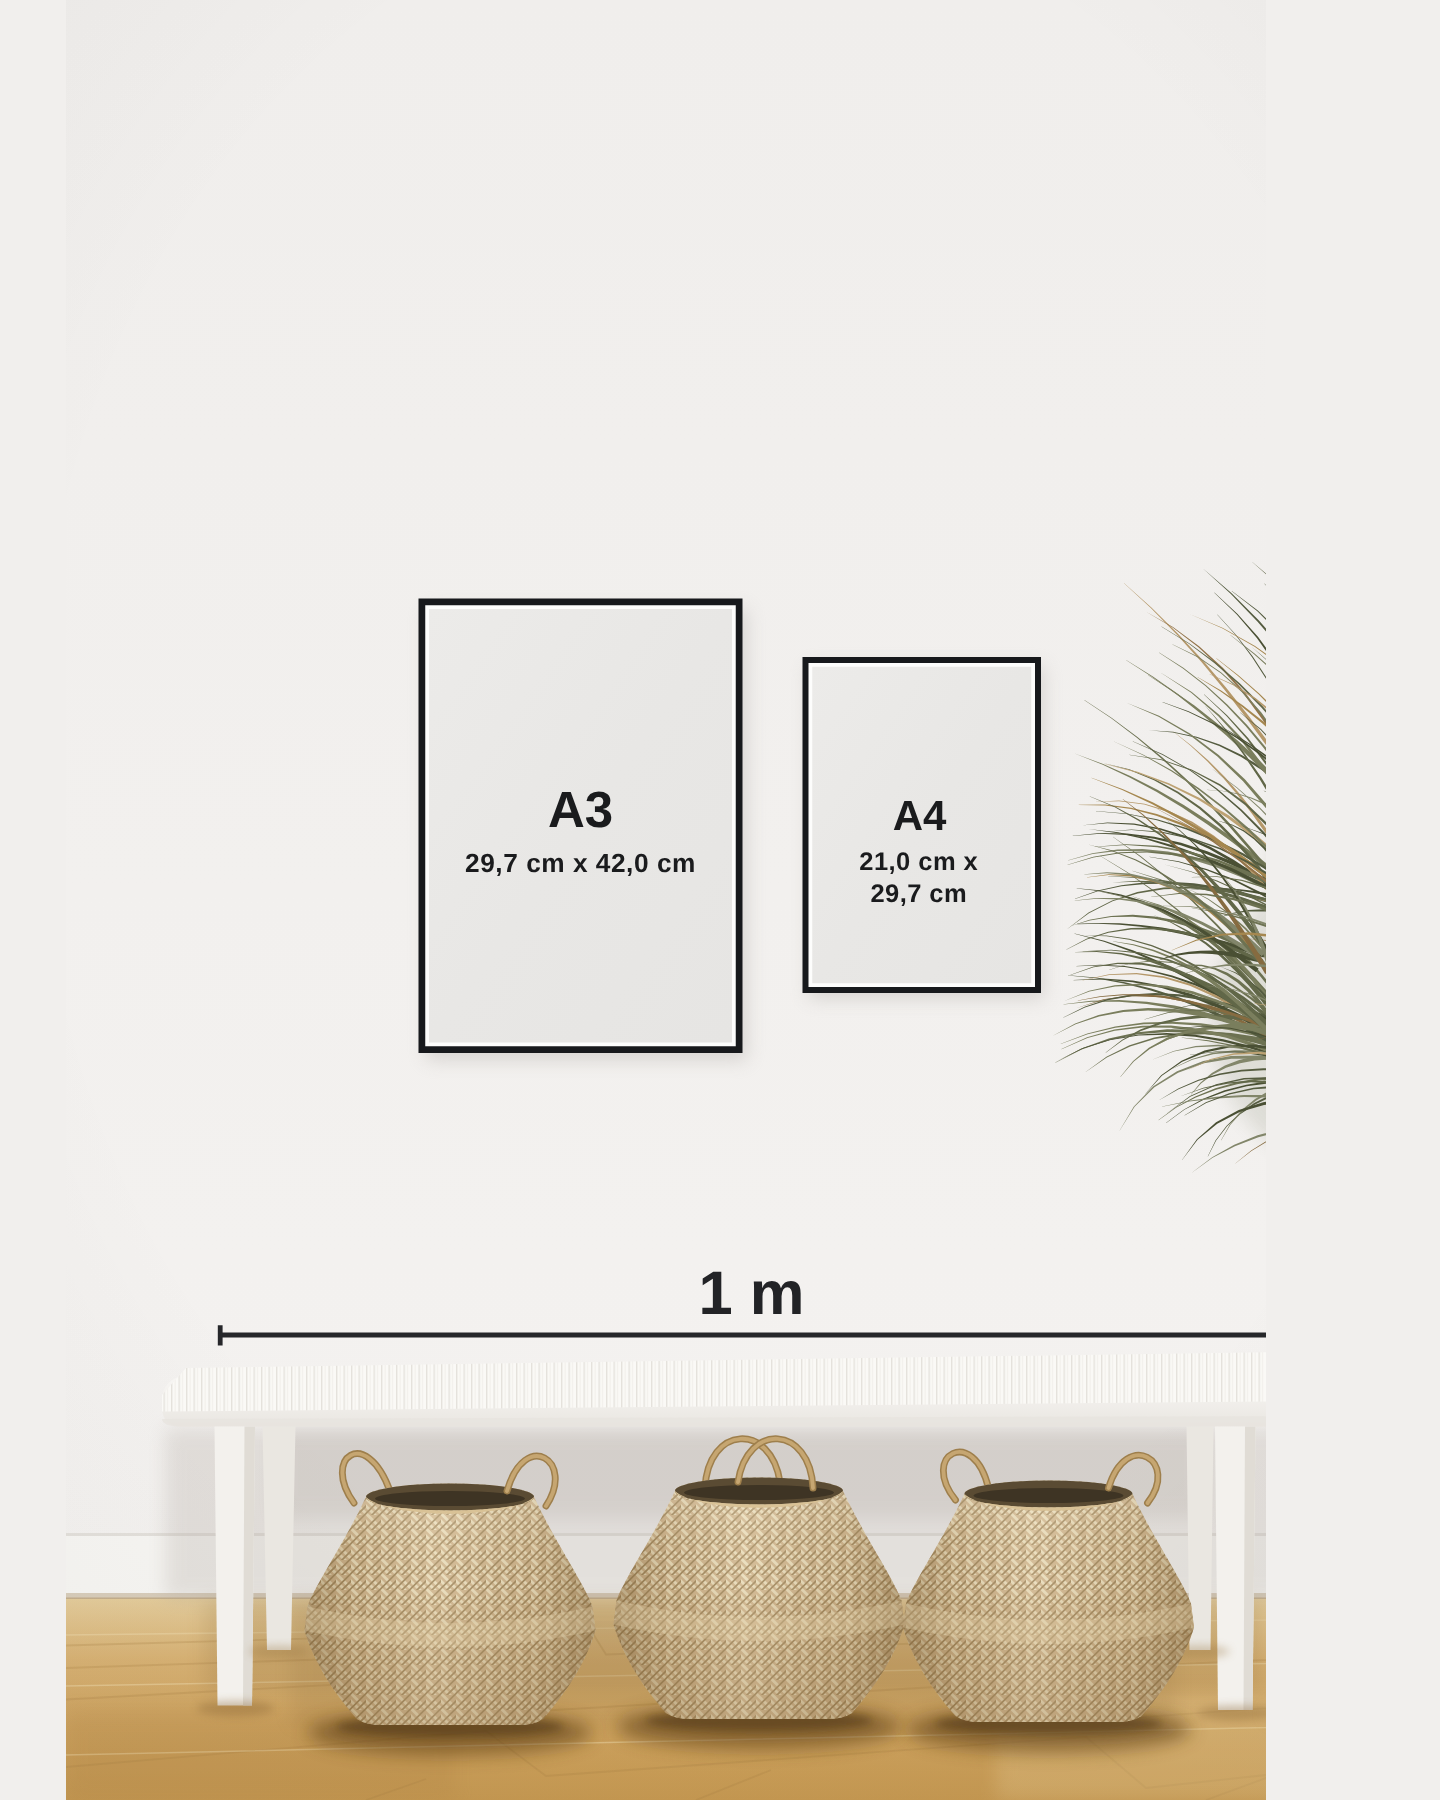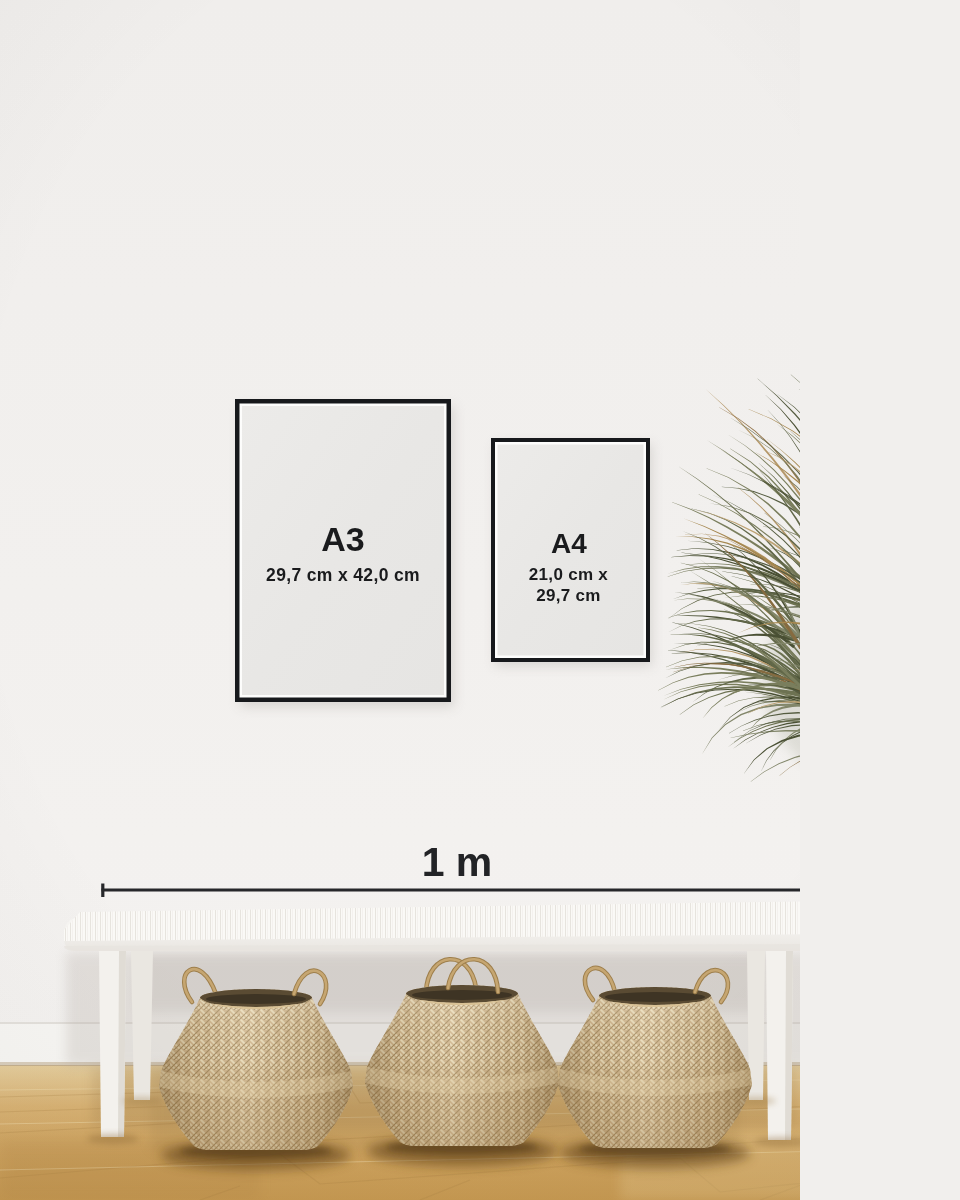--- a/index.html
+++ b/index.html
@@ -1,15 +1,15 @@
 <!DOCTYPE html>
 <html><head><meta charset="utf-8">
 <style>
 html,body{margin:0;padding:0;background:#f1efed;}
-#stage{position:relative;width:800px;height:1200px;overflow:hidden;}
+#stage{position:relative;width:800px;height:1200px;overflow:hidden;padding-left:44px;}
 svg{display:block}
 text{font-family:"Liberation Sans",sans-serif;}
 </style></head><body>
 <div id="stage">
 <svg width="960" height="1200" viewBox="0 0 960 1200">
 <defs>
 <linearGradient id="wallg" x1="0" y1="0" x2="0" y2="1">
 <stop offset="0" stop-color="#f0eeec"></stop>
           <stop offset="0.55" stop-color="#f2f0ee"></stop>
           <stop offset="1" stop-color="#f4f2f0"></stop>

